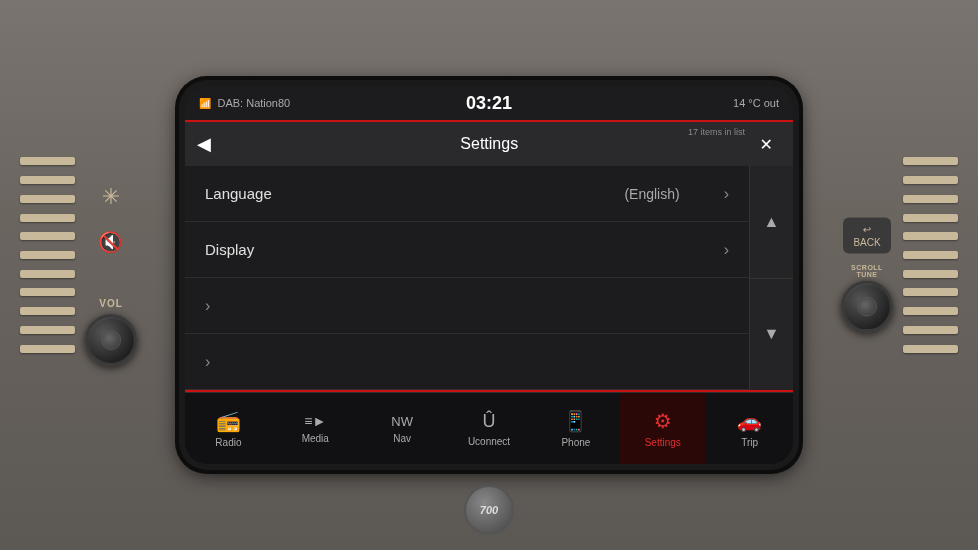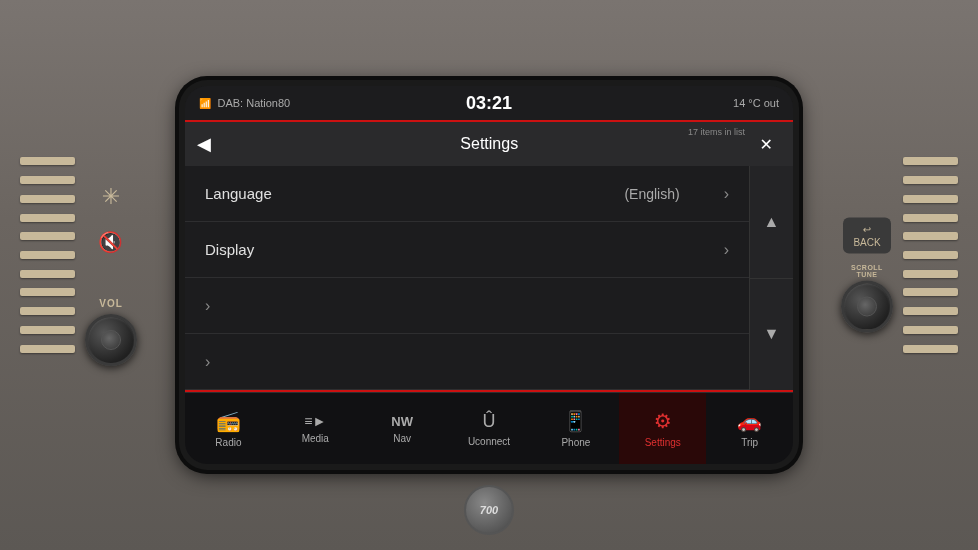--- a/index.html
+++ b/index.html
@@ -486,21 +486,21 @@
           <span class="nav-icon">📻</span>
           <span class="nav-label">Radio</span>
         </div>
 
         <div class="nav-item">
           <span class="nav-icon" style="font-size:14px;">≡►</span>
           <span class="nav-label">Media</span>
         </div>
 
         <div class="nav-item">
-          <span class="nav-icon" style="font-size:13px; font-weight:bold;">NW</span>
+          <span class="nav-icon" style="font-size:13px; font-weight:normal;">NW</span>
           <span class="nav-label">Nav</span>
         </div>
 
         <div class="nav-item">
           <span class="nav-icon" style="font-size:18px;">Û</span>
           <span class="nav-label">Uconnect</span>
         </div>
 
         <div class="nav-item">
           <span class="nav-icon">📱</span>

